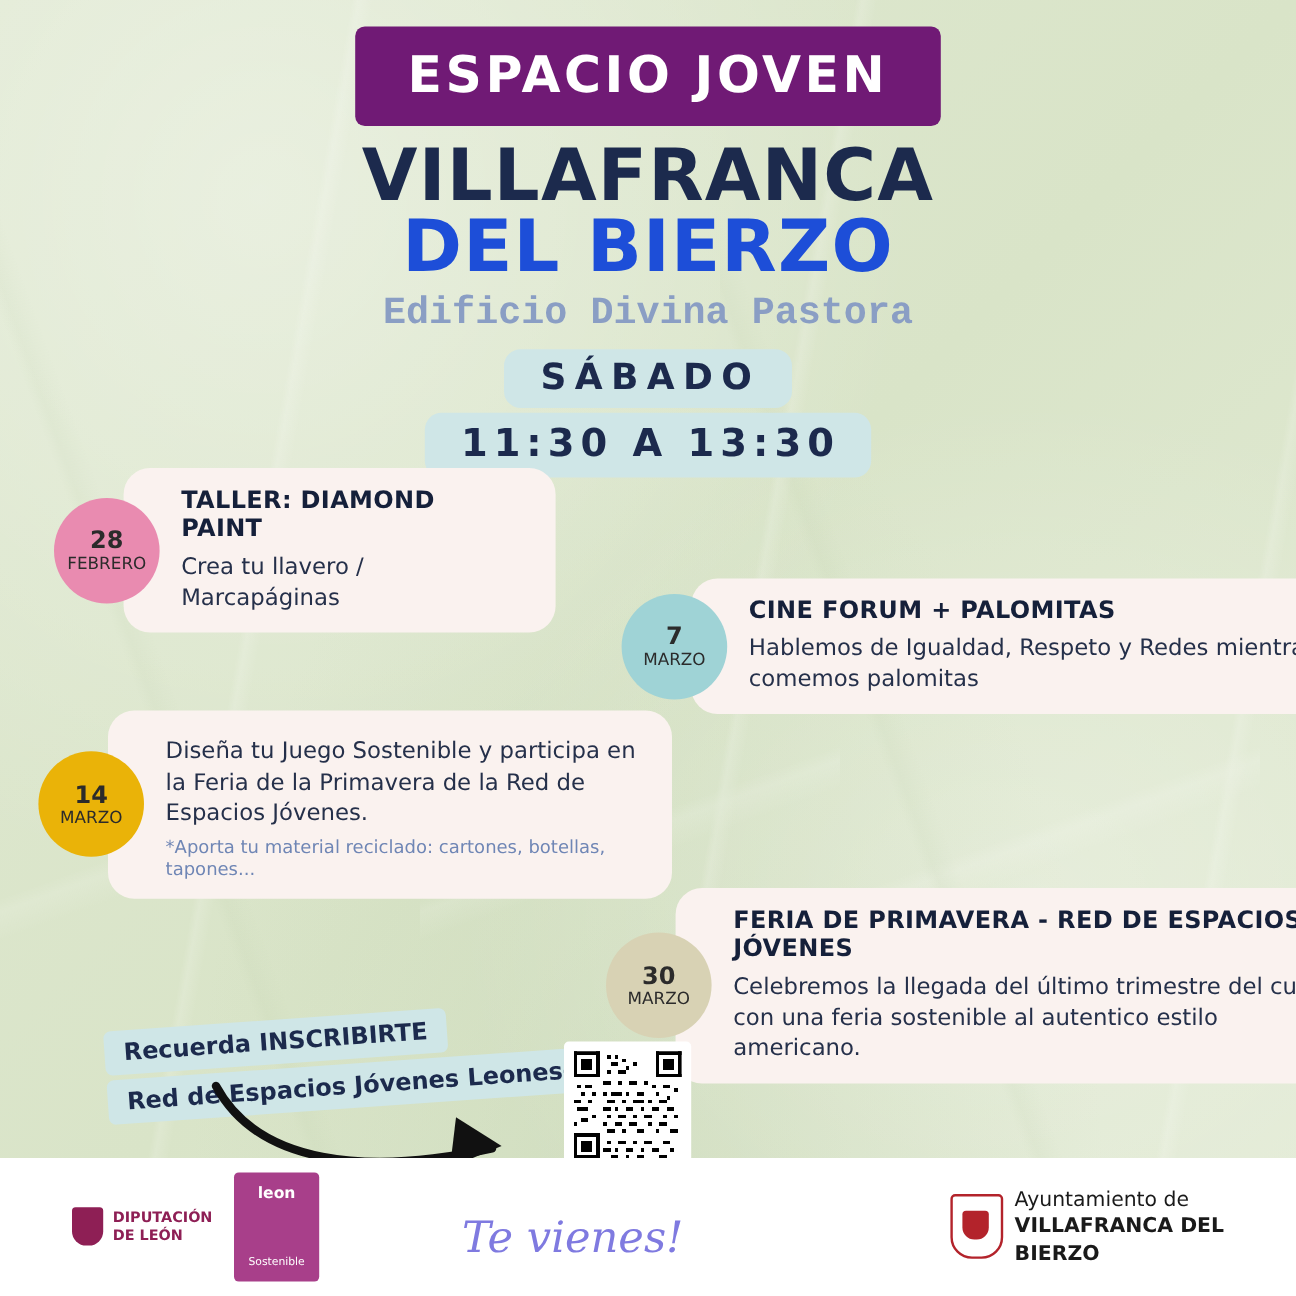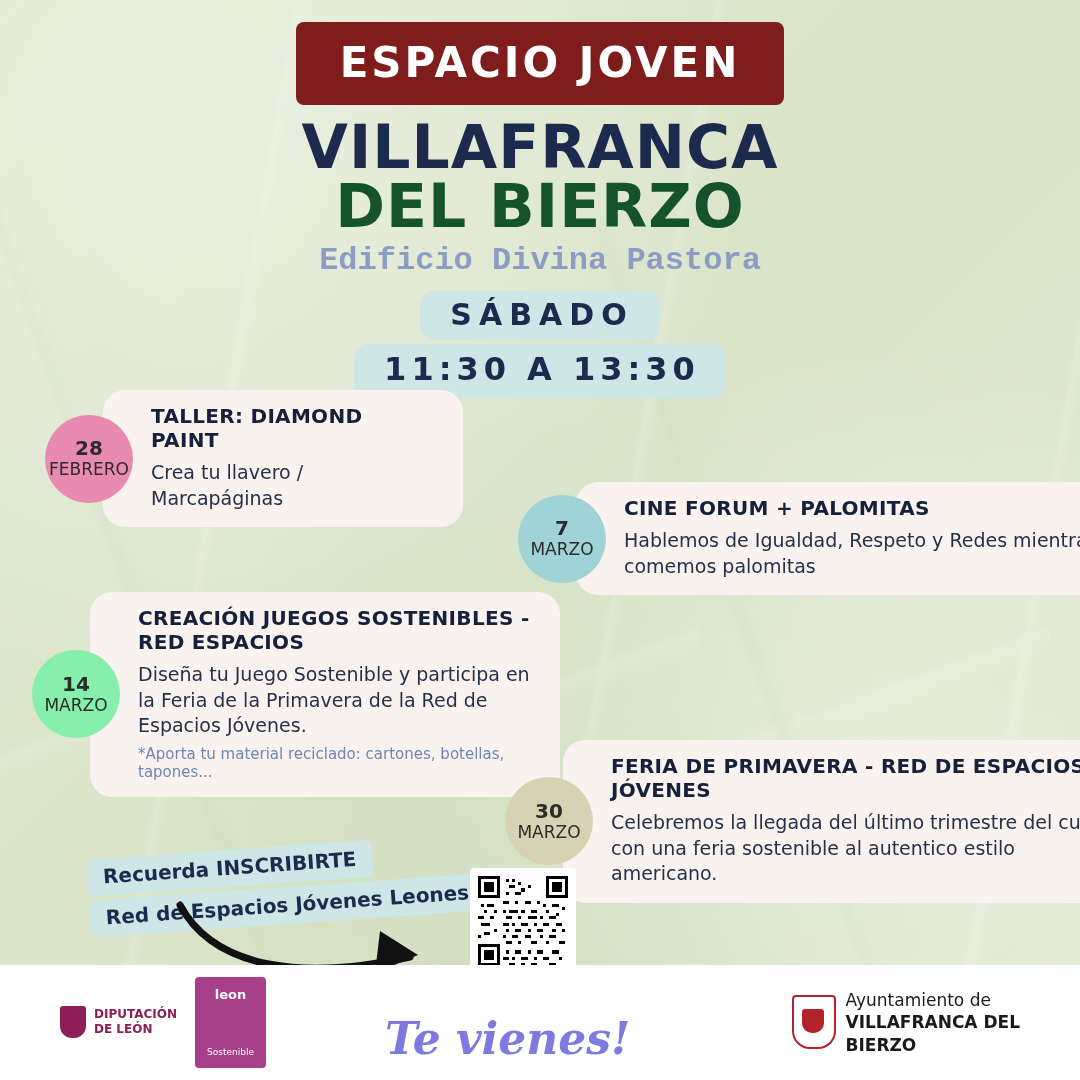--- a/index.html
+++ b/index.html
@@ -36,41 +36,41 @@
   }
 
   
   .header {
     position: absolute;
     top: 0; left: 0; right: 0;
     text-align: center;
   }
   .banner {
     display: inline-block;
-    background: #7f1d1d;
+    background: #701a75;
     color: #ffffff;
     font-size: 42px;
     font-weight: 700;
     letter-spacing: 3px;
     padding: 16px 44px 18px 44px;
     border-radius: 8px;
     margin-top: 22px;
     font-family: "DejaVu Sans", sans-serif;
   }
   .title-main {
     color: #1c2a4d;
     font-size: 60px;
     font-weight: 700;
     line-height: 0.95;
     letter-spacing: 1px;
     margin-top: 14px;
     font-family: "DejaVu Sans", sans-serif;
   }
   .title-line2 {
-    color: #14532d;
+    color: #1d4ed8;
     font-size: 60px;
     font-weight: 700;
     line-height: 1.0;
     letter-spacing: 1px;
     font-family: "DejaVu Sans", sans-serif;
   }
   .subtitle {
     color: #8a9ec4;
     font-size: 32px;
     font-weight: 700;
@@ -129,21 +129,21 @@
     z-index: 3;
     position: relative;
     flex: 0 0 auto;
   }
   .badge-day {
     font-size: 20px;
     font-weight: 700;
     font-family: "DejaVu Sans", sans-serif;
   }
   .badge-month {
-    font-size: 17px;
+    font-size: 14px;
     font-weight: 500;
     font-family: "DejaVu Sans", sans-serif;
   }
   .ev-title {
     font-size: 20px;
     font-weight: 700;
     color: #15203a;
     letter-spacing: 0.3px;
     font-family: "DejaVu Sans", sans-serif;
   }
@@ -275,27 +275,26 @@
     padding: 10px 12px;
     text-align: center;
     line-height: 1.2;
     font-family: "DejaVu Sans", sans-serif;
   }
   .leon-box .l1 { font-size: 13px; font-weight: 700; }
   .leon-box .l2 { font-size: 9px; margin-top: 45px; }
 
   .te-vienes {
     color: #7f7ae0;
-    font-size: 44px;
+    font-size: 36px;
     font-style: italic;
     font-family: "DejaVu Serif", serif;
     position: absolute;
     left: 385px;
-    bottom: 16px;
-    font-weight: bold;
+    bottom: 28px;
   }
 
   .corocotta { text-align: center; }
   .coro-dots {
     display: flex; gap: 3px; justify-content: center; margin-bottom: 2px;
   }
   .coro-dot { width: 13px; height: 19px; border-radius: 4px; }
   .coro-name {
     font-size: 24px;
     font-style: italic;
@@ -369,26 +368,25 @@
     <span class="badge-day">7</span>
     <span class="badge-month">MARZO</span>
   </div>
   <div class="event-card">
     <div class="ev-title">CINE FORUM + PALOMITAS</div>
     <div class="ev-desc">Hablemos de Igualdad, Respeto y Redes mientras comemos palomitas</div>
   </div>
 </div>
 
 <div class="event" id="event-3">
-  <div class="badge" style="background: #86efac; text-align: right;">
+  <div class="badge" style="background: #eab308; text-align: right;">
     <span class="badge-day">14</span>
     <span class="badge-month">MARZO</span>
   </div>
   <div class="event-card">
-    <div class="ev-title">CREACIÓN JUEGOS SOSTENIBLES - RED ESPACIOS</div>
     <div class="ev-desc">Diseña tu Juego Sostenible y participa en la Feria de la Primavera de la Red de Espacios Jóvenes.</div>
     <div class="ev-note">*Aporta tu material reciclado: cartones, botellas, tapones...</div>
   </div>
 </div>
 
 <div class="event" id="event-4">
   <div class="badge" style="background: rgb(216, 210, 180);">
     <span class="badge-day">30</span>
     <span class="badge-month">MARZO</span>
   </div>

